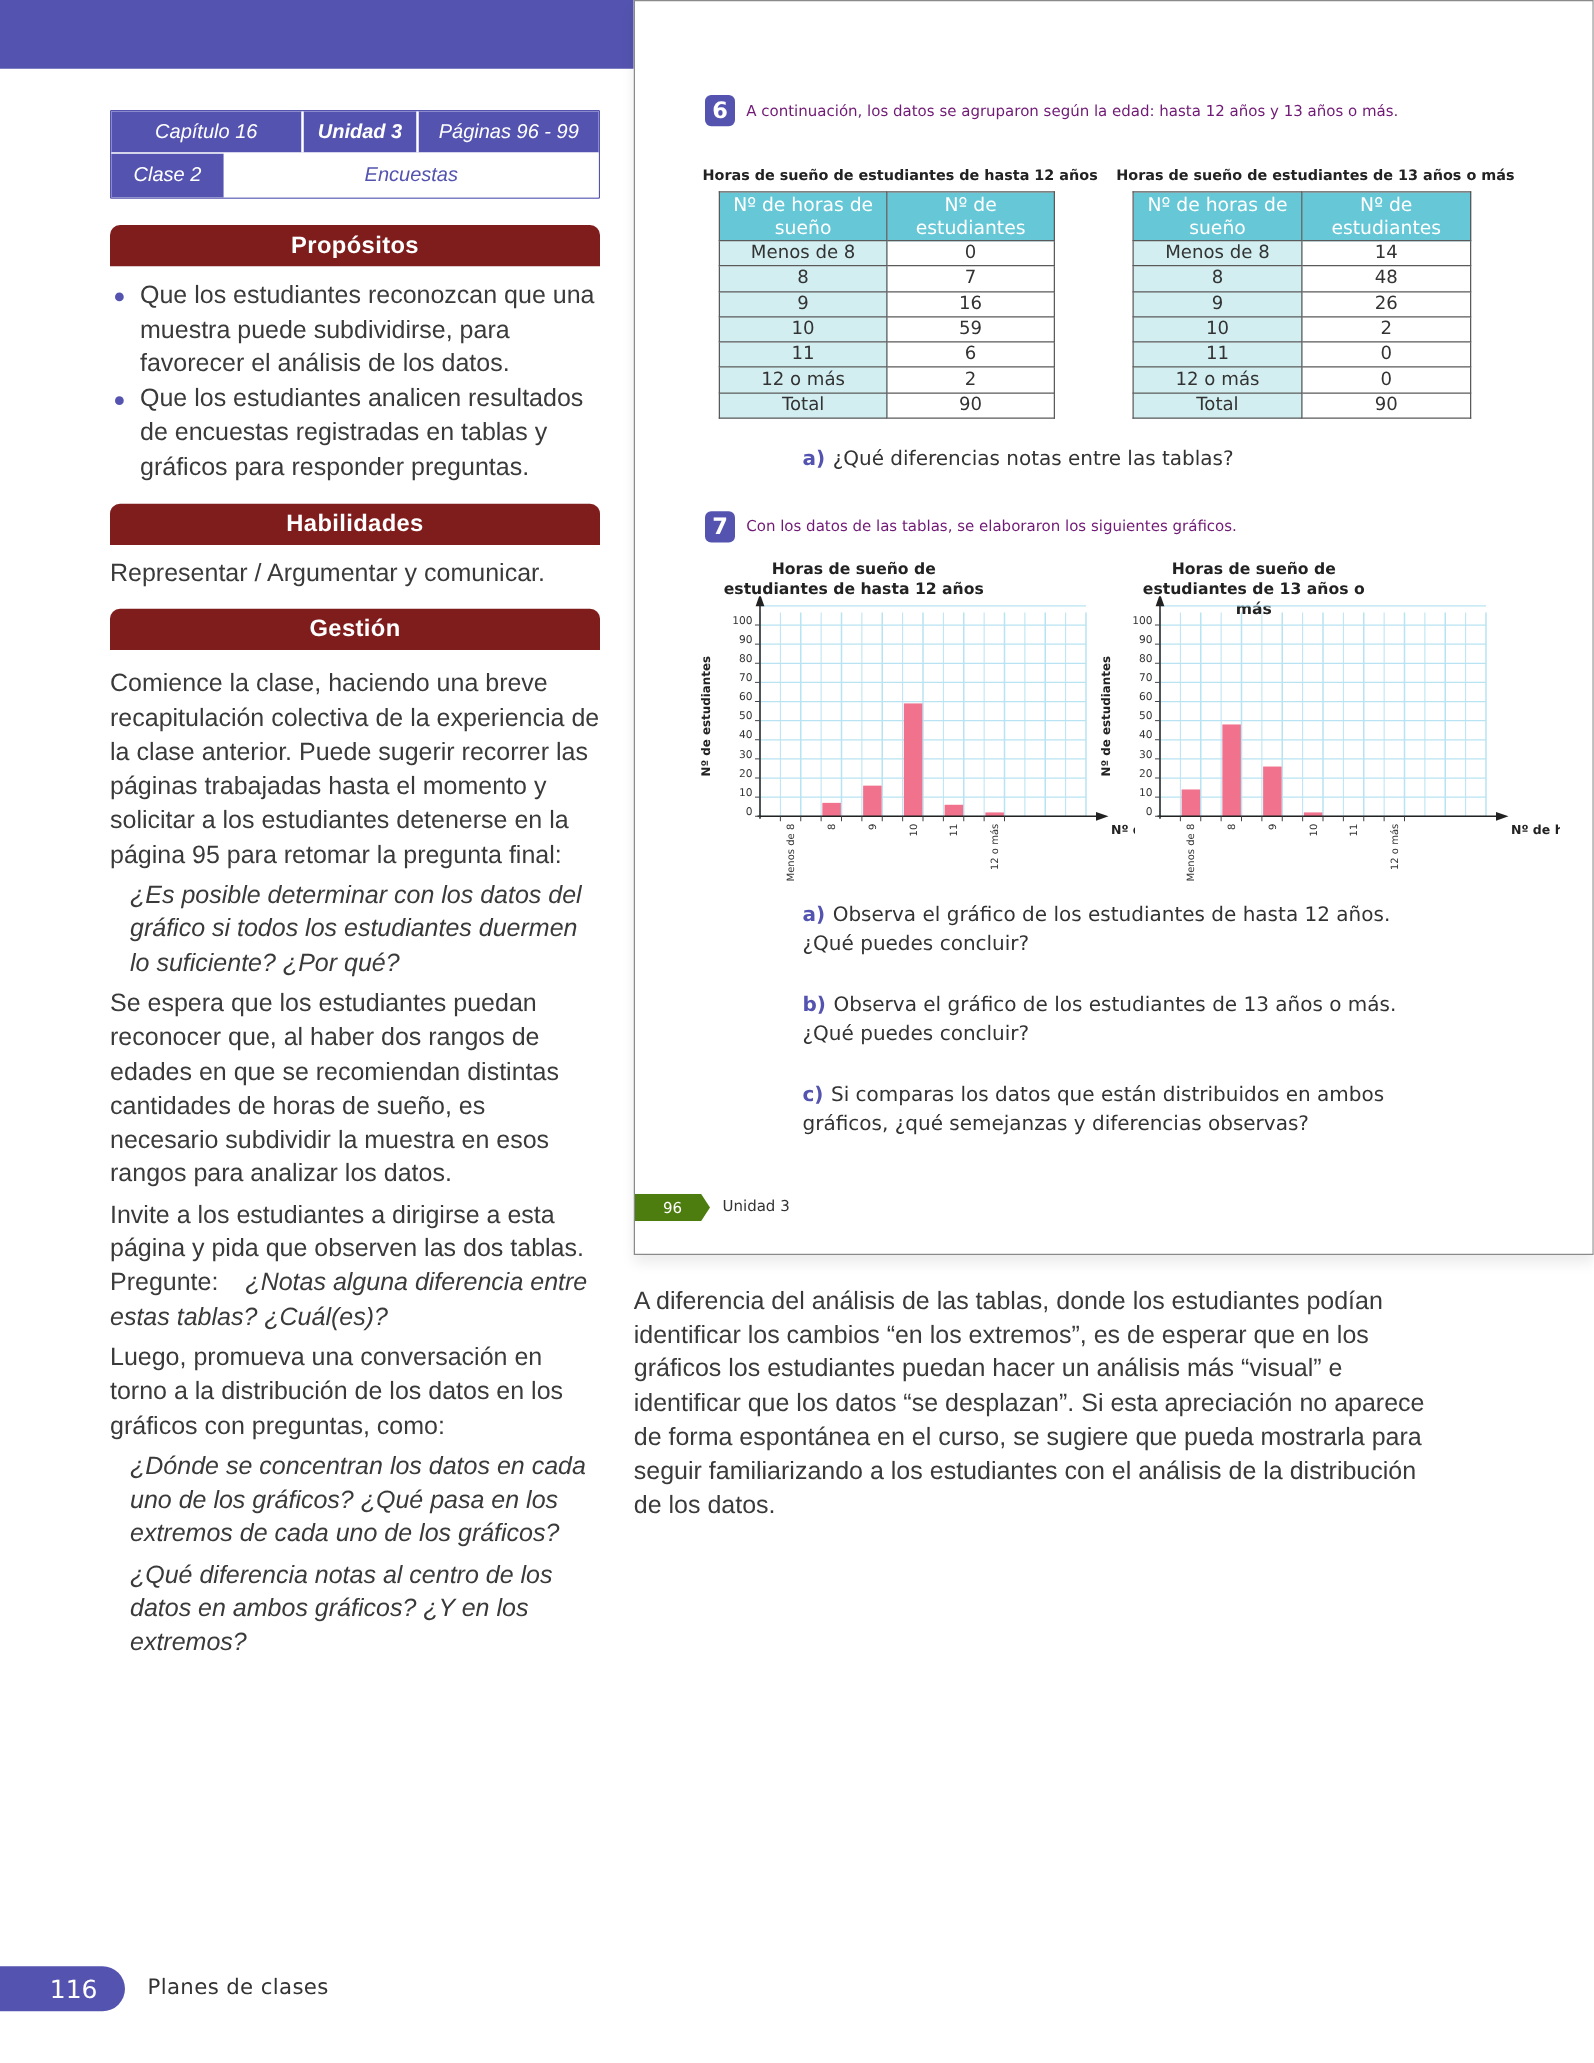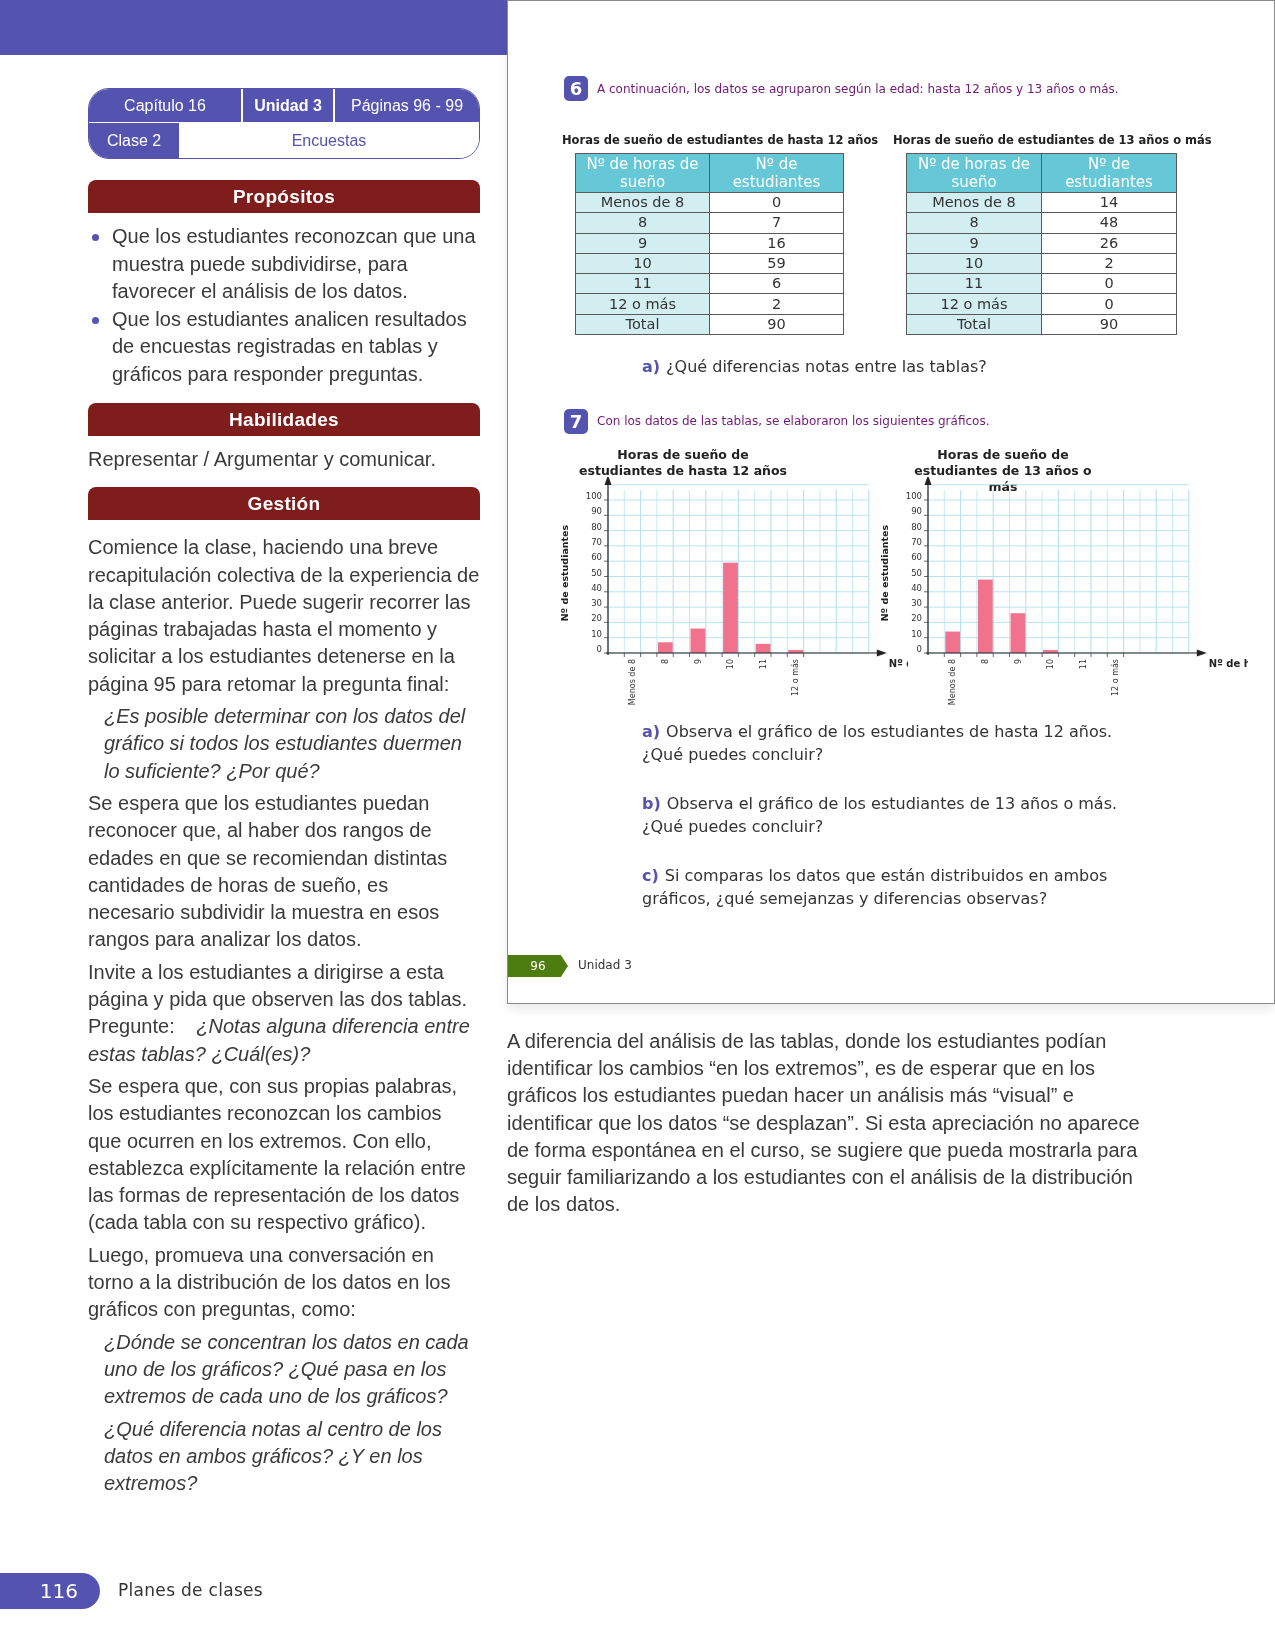--- a/index.html
+++ b/index.html
@@ -3,21 +3,21 @@
 <meta charset="utf-8">
 <style>
   * { box-sizing: border-box; margin: 0; padding: 0; }
   html, body { width: 1275px; height: 1650px; background: #ffffff; overflow: hidden; }
   body { position: relative; font-family: "DejaVu Sans", sans-serif; color: #3a3a3a; }
 
   .top-band { position: absolute; left: 0; top: 0; width: 507px; height: 55px; background: #5454b0; }
 
   
   .left { position: absolute; left: 88px; top: 88px; width: 392px; font-family: "Liberation Sans", sans-serif; }
-  .infobox { border: 1.5px solid #5454b0; border-radius: 21px; overflow: hidden; }
+  .infobox { border: 1.5px solid #5454b0; border-radius: 1px; overflow: hidden; font-style: italic; }
   .info-row1 { display: flex; height: 33px; background: #5454b0; color: #fff; font-size: 16px; align-items: center; }
   .info-row1 > div { height: 100%; display: flex; align-items: center; justify-content: center; }
   .info-row1 .c1 { width: 152px; }
   .info-row1 .c2 { width: 94px; font-weight: bold; border-left: 2px solid #fff; border-right: 2px solid #fff; }
   .info-row1 .c3 { flex: 1; }
   .info-row2 { display: flex; height: 36px; border-top: 1.5px solid #fff; font-size: 16px; }
   .info-row2 .c1 { width: 90px; background: #5454b0; color: #fff; display: flex; align-items: center; justify-content: center; }
   .info-row2 .c2 { flex: 1; color: #5454b0; display: flex; align-items: center; justify-content: center; background: #fff; }
 
   .sec-head { height: 33px; background: #7f1d1d; color: #fff; font-size: 19px; font-weight: bold; display: flex; align-items: center; justify-content: center; border-radius: 8px 8px 0 0; letter-spacing: 0.3px; }
@@ -76,21 +76,20 @@
 
   <div class="sec-head" style="margin-top:15px;text-align:center;">Habilidades</div>
   <div class="ltext" style="margin-top:10px;">Representar / Argumentar y comunicar.</div>
 
   <div class="sec-head" style="margin-top:14px;">Gestión</div>
   <div class="ltext" style="margin-top:14px;">
     <p>Comience la clase, haciendo una breve recapitulación colectiva de la experiencia de la clase anterior. Puede sugerir recorrer las páginas trabajadas hasta el momento y solicitar a los estudiantes detenerse en la página 95 para retomar la pregunta final:</p>
     <p class="it">¿Es posible determinar con los datos del gráfico si todos los estudiantes duermen lo suficiente? ¿Por qué?</p>
     <p>Se espera que los estudiantes puedan reconocer que, al haber dos rangos de edades en que se recomiendan distintas cantidades de horas de sueño, es necesario subdividir la muestra en esos rangos para analizar los datos.</p>
     <p><span>Invite a los estudiantes a dirigirse a esta página y pida que observen las dos tablas. Pregunte: </span><span class="it">¿Notas alguna diferencia entre estas tablas? ¿Cuál(es)?</span></p>
-    <p>Se espera que, con sus propias palabras, los estudiantes reconozcan los cambios que ocurren en los extremos. Con ello, establezca explícitamente la relación entre las formas de representación de los datos (cada tabla con su respectivo gráfico).</p>
     <p>Luego, promueva una conversación en torno a la distribución de los datos en los gráficos con preguntas, como:</p>
     <p class="it">¿Dónde se concentran los datos en cada uno de los gráficos? ¿Qué pasa en los extremos de cada uno de los gráficos?</p>
     <p class="it">¿Qué diferencia notas al centro de los datos en ambos gráficos? ¿Y en los extremos?</p>
   </div>
 </div>
 
 <div class="page pfont">
   <div class="badge" style="left:56px; top:75px;">6</div>
   <div class="qtext" style="left:89px; top:78px; width:560px;">A continuación, los datos se agruparon según la edad: hasta 12 años y 13 años o más.</div>
 

